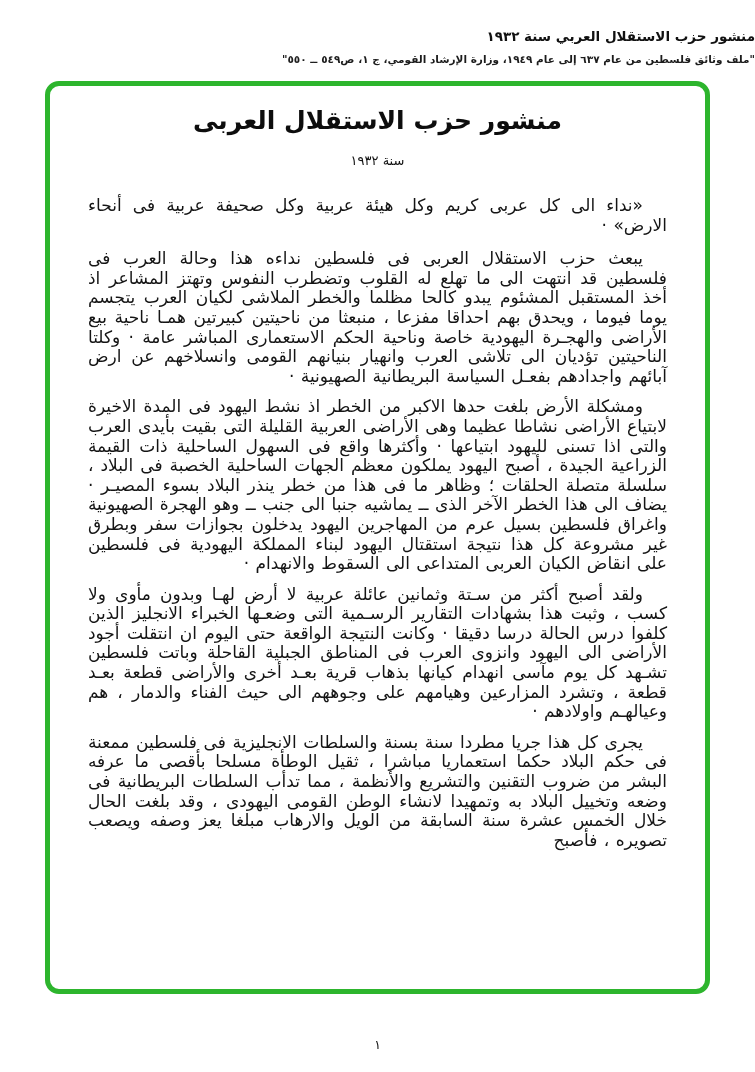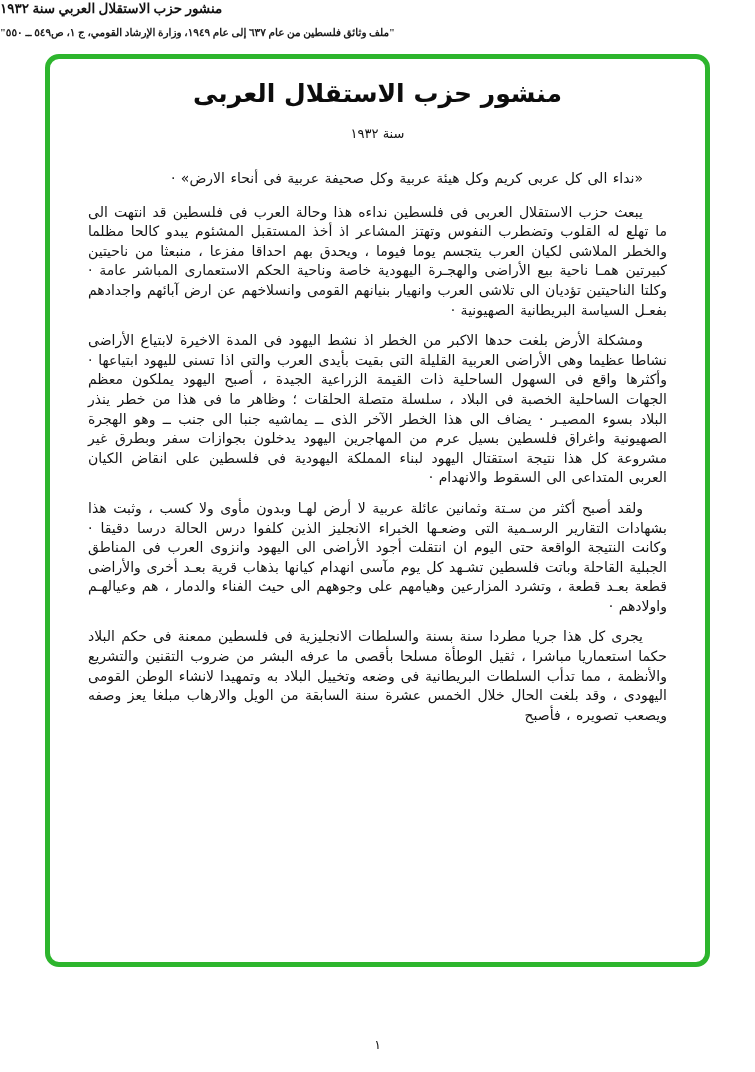--- a/index.html
+++ b/index.html
@@ -9,24 +9,23 @@
     height: 1072px;
     background: #ffffff;
     font-family: "DejaVu Sans", sans-serif;
     color: #161616;
     position: relative;
     overflow: hidden;
   }
 
   
   .page-header {
-    text-align: left;
-    padding-top: 0;
+    text-align: right;
+    padding-top: 28px;
     direction: rtl;
-    font-family: Liberation Serif, serif;
   }
   .header-title {
     font-size: 13.5px;
     font-weight: bold;
     color: #111;
   }
   .header-source {
     font-size: 10.5px;
     font-weight: bold;
     margin-top: 9px;
@@ -58,21 +57,21 @@
     font-weight: normal;
     margin-top: 18px;
     color: #111;
   }
   .doc-body {
     margin-top: 28px;
   }
   .doc-paragraph {
     direction: rtl;
     text-align: justify;
-    font-size: 14px;
+    font-size: 17px;
     line-height: 19.6px;
     margin: 0 0 11px 0;
     text-indent: 24px;
     word-spacing: 1px;
     color: #141414;
   }
   .doc-paragraph.intro {
     margin-bottom: 14px;
   }
 

